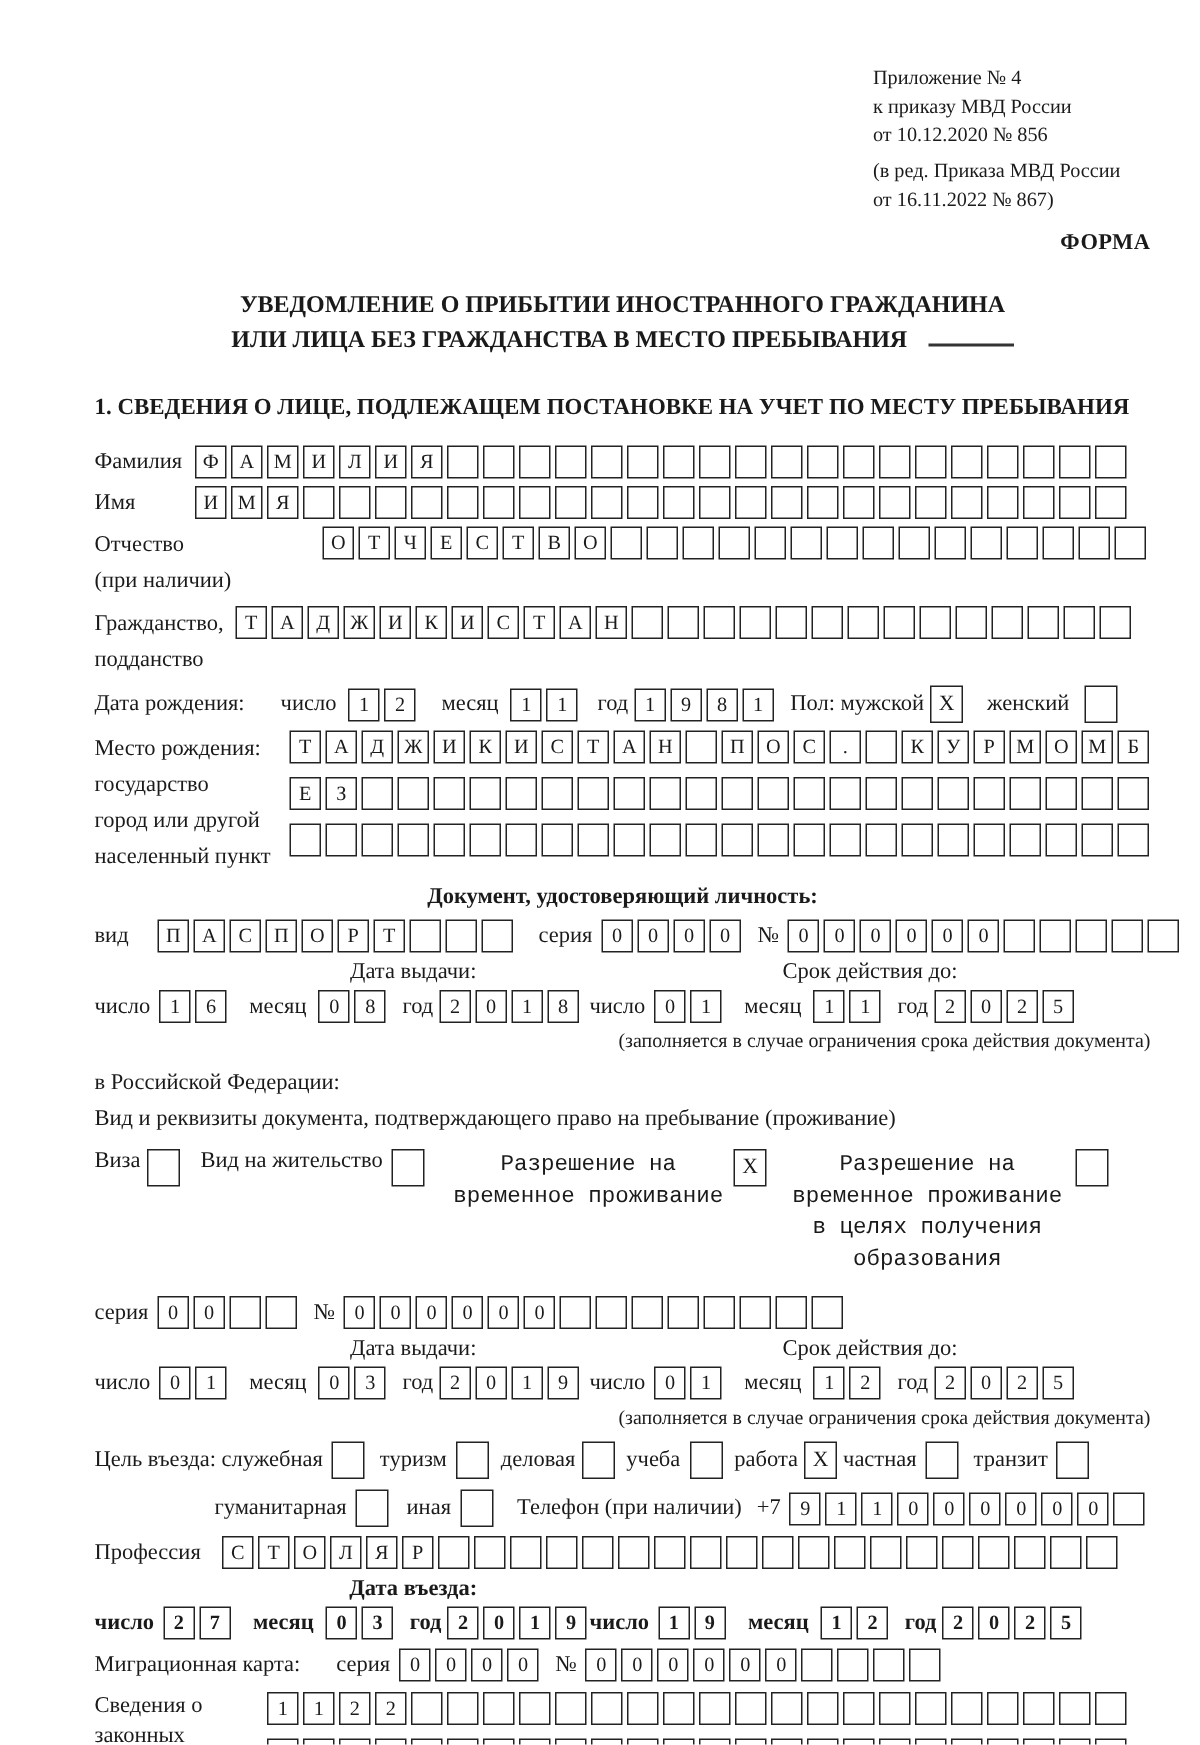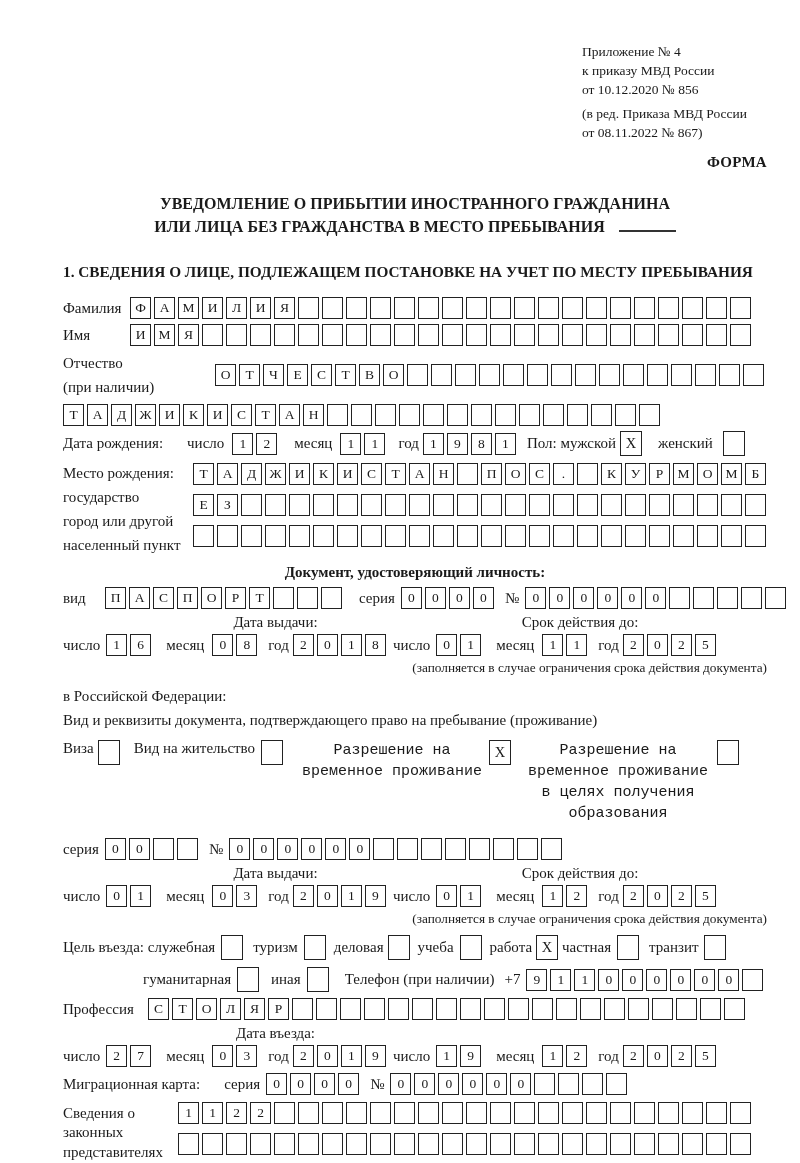--- a/index.html
+++ b/index.html
@@ -15,21 +15,21 @@
   .appendix { margin-left:auto; width:185px; font-size:13.5px; line-height:19px; }
   .appendix .rev { margin-top:5px; }
   .forma { text-align:right; font-weight:bold; font-size:15px; margin-top:12px; letter-spacing:.3px; }
 
   .title { text-align:center; font-weight:bold; font-size:16px; line-height:23px; margin-top:21px; }
   .blank-line { display:inline-block; width:57px; border-bottom:2px solid #333; margin-left:14px; height:14px; }
   .sec1 { font-weight:bold; font-size:15.3px; margin-top:25px; margin-bottom:16px; }
 
   
   .row { display:flex; align-items:center; margin-bottom:5px; }
-  .row.top { align-items:center; }
+  .row.top { align-items:flex-start; }
   .lbl { font-size:15px; white-space:nowrap; }
   .cells { display:inline-flex; flex:none; }
   .cell {
     width:21px; height:22px; border:1.6px solid #222; background:#fff;
     display:inline-flex; align-items:center; justify-content:center;
     font-size:13.5px; line-height:1; margin-right:3px; flex:none;
   }
   .chk {
     width:22px; height:25px; border:1.6px solid #222; background:#fff;
     display:inline-flex; align-items:center; justify-content:center;
@@ -75,21 +75,21 @@
 <body>
 
 <div class="page">
 
   <div class="appendix">
     <div>Приложение № 4</div>
     <div>к приказу МВД России</div>
     <div>от 10.12.2020 № 856</div>
     <div class="rev">
       <div>(в ред. Приказа МВД России</div>
-      <div>от 08.11.2022 № 867)</div>
+      <div>от 16.11.2022 № 867)</div>
     </div>
   </div>
 
   <div class="forma">ФОРМА</div>
 
   <div class="title">
     <div>УВЕДОМЛЕНИЕ О ПРИБЫТИИ ИНОСТРАННОГО ГРАЖДАНИНА</div>
     <div>
       <span>ИЛИ ЛИЦА БЕЗ ГРАЖДАНСТВА В МЕСТО ПРЕБЫВАНИЯ</span><span class="blank-line"></span>
     </div>
@@ -187,20 +187,24 @@
         <span class="cell"></span>
         <span class="cell"></span>
         <span class="cell"></span>
         <span class="cell"></span>
         <span class="cell"></span>
         <span class="cell"></span>
       </span>
   </div>
 
   <div class="row top">
+    <span class="lblcol w-cit">
+      <span>Гражданство,</span>
+      <span>подданство</span>
+    </span>
     <span class="cells">
         <span class="cell">Т</span>
         <span class="cell">А</span>
         <span class="cell">Д</span>
         <span class="cell">Ж</span>
         <span class="cell">И</span>
         <span class="cell">К</span>
         <span class="cell">И</span>
         <span class="cell">С</span>
         <span class="cell">Т</span>
@@ -575,21 +579,21 @@
         <span class="cell"></span>
         <span class="cell"></span>
         <span class="cell"></span>
         <span class="cell"></span>
         <span class="cell"></span>
         <span class="cell"></span>
         <span class="cell"></span>
       </span>
   </div>
 
-  <div class="dates" style="margin-top:2px;">
+  <div class="dates" style="margin-top:2px;font-weight:bold;">
     <div class="hdrs">
       <span class="hdr-l">Дата въезда:</span>
     </div>
     <div class="lines">
       <span class="dline dline-l">
         <span class="lbl mr6">число</span>
         <span class="cells mr12">
             <span class="cell">2</span>
             <span class="cell">7</span>
           </span>

